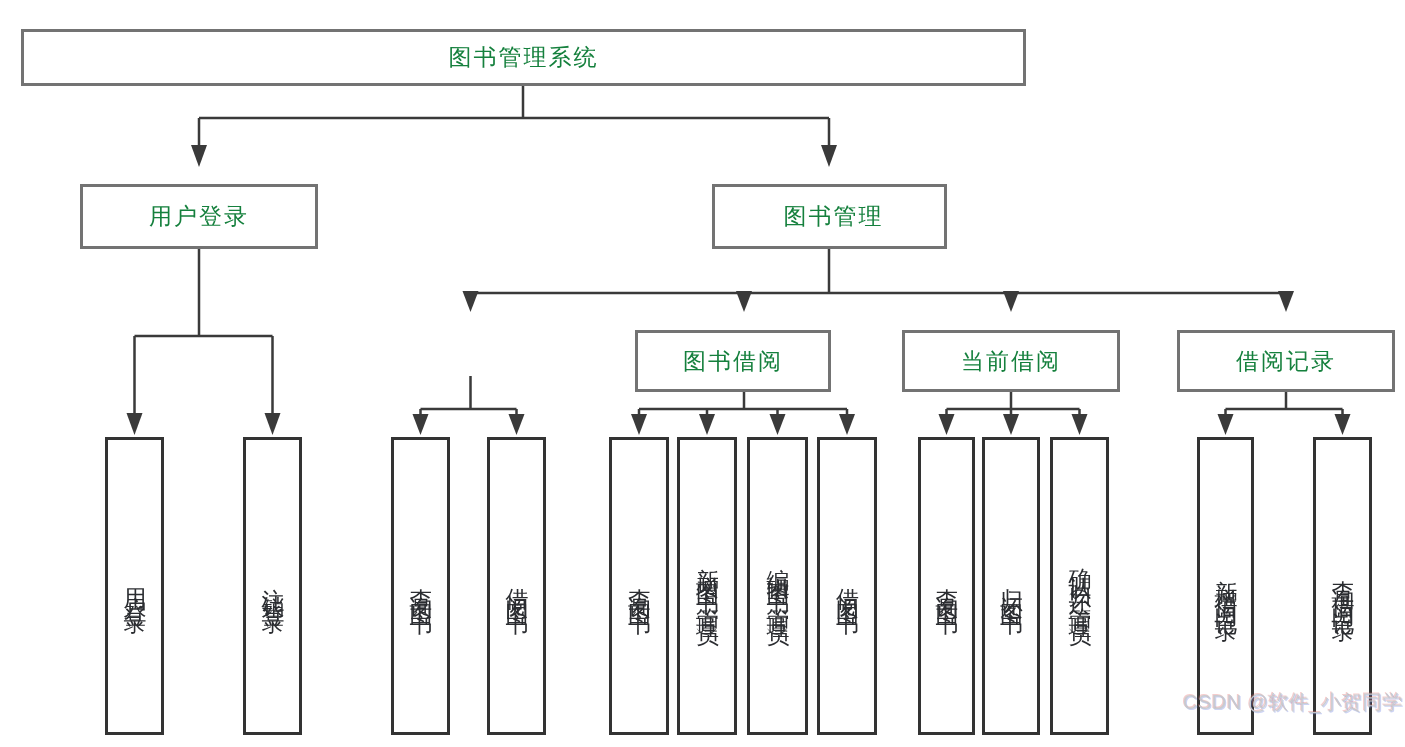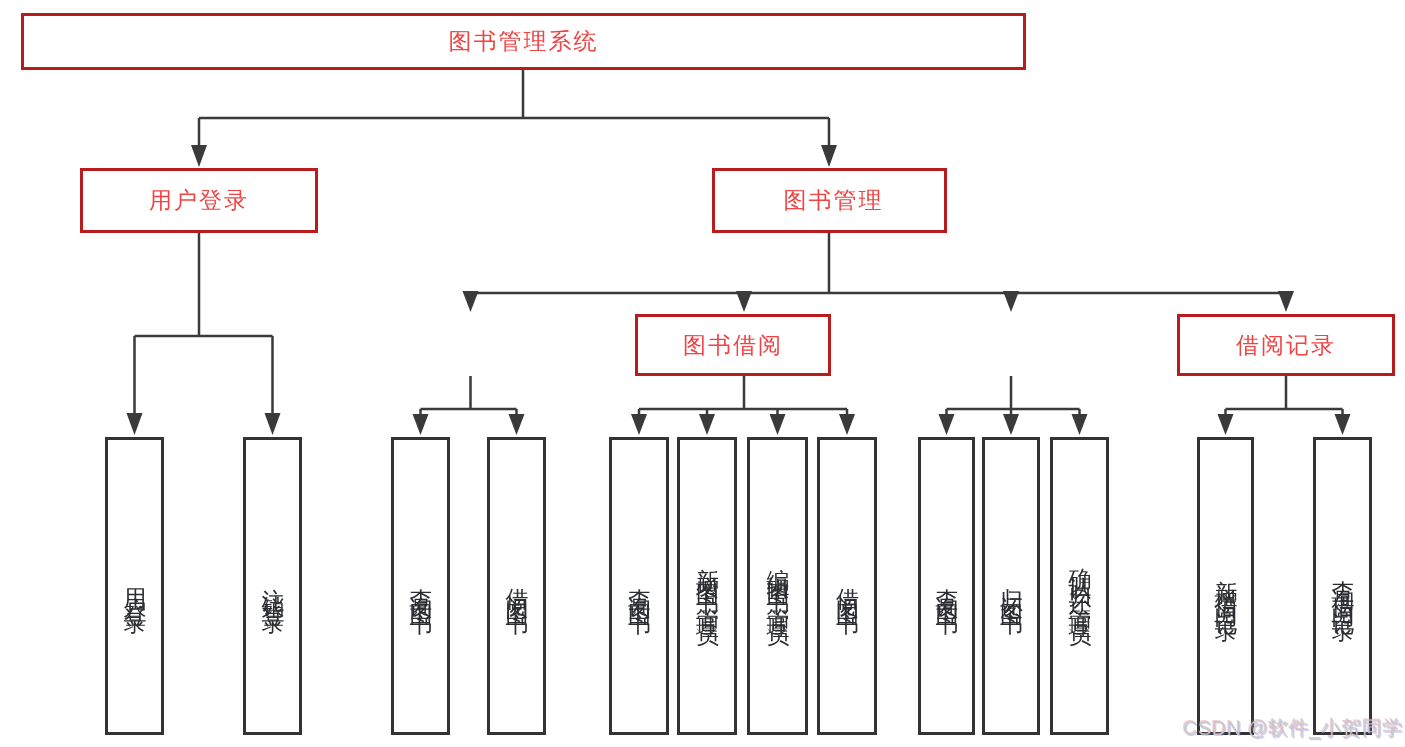--- a/index.html
+++ b/index.html
@@ -15,28 +15,29 @@
     position: absolute;
     left: 0; top: 0;
     width: 1405px; height: 747px;
     z-index: 0;
   }
   .hbox {
     position: absolute;
     z-index: 1;
     box-sizing: border-box;
     background: #ffffff;
-    border: 3px solid #b91c1c;
+    border: 3px solid #737373;
     display: flex;
     align-items: center;
     justify-content: center;
     font-size: 23px;
     letter-spacing: 2px;
-    color: #ef4444;
+    color: #15803d;
     white-space: nowrap;
+    margin-top: 16px;
   }
   .vbox {
     position: absolute;
     z-index: 1;
     box-sizing: border-box;
     background: #ffffff;
     border: 3px solid #333333;
     display: flex;
     align-items: center;
     justify-content: center;
@@ -49,21 +50,21 @@
     font-size: 23px;
     letter-spacing: 8px;
     line-height: 1.3;
     color: #2b2d31;
     white-space: nowrap;
   }
   .watermark {
     position: absolute;
     z-index: 5;
     left: 1183px;
-    top: 715px;
+    top: 689px;
     font-size: 20px;
     letter-spacing: 0.5px;
     color: rgba(198, 201, 207, 0.95);
     text-shadow: -1px -1px 0 rgba(225, 110, 110, 0.35), 1px 1px 0 rgba(110, 130, 225, 0.35);
     white-space: nowrap;
   }
 </style>
 </head>
 <body>
 
@@ -115,20 +116,21 @@
       <polygon points="1334.5,414 1350.5,414 1342.5,435"></polygon>
     </g>
   </svg>
 
   <div class="hbox" style="left:21px; top:13px; width:1005px; height:57px;">图书管理系统</div>
 
   <div class="hbox" style="left:80px; top:168px; width:238px; height:65px;">用户登录</div>
   <div class="hbox" style="left:712px; top:168px; width:235px; height:65px;padding-left:8px;">图书管理</div>
 
   <div class="hbox" style="left:635px; top:314px; width:196px; height:62px;">图书借阅</div>
+  <div class="hbox" style="left:902px; top:314px; width:218px; height:62px;">当前借阅</div>
   <div class="hbox" style="left:1177px; top:314px; width:218px; height:62px;">借阅记录</div>
 
   <div class="vbox" style="left:105px; width:59px;">
     <span class="vtext">用户登录</span>
   </div>
   <div class="vbox" style="left:243px; width:59px;">
     <span class="vtext">注销登录</span>
   </div>
 
   <div class="vbox" style="left:391px; width:59px;">

